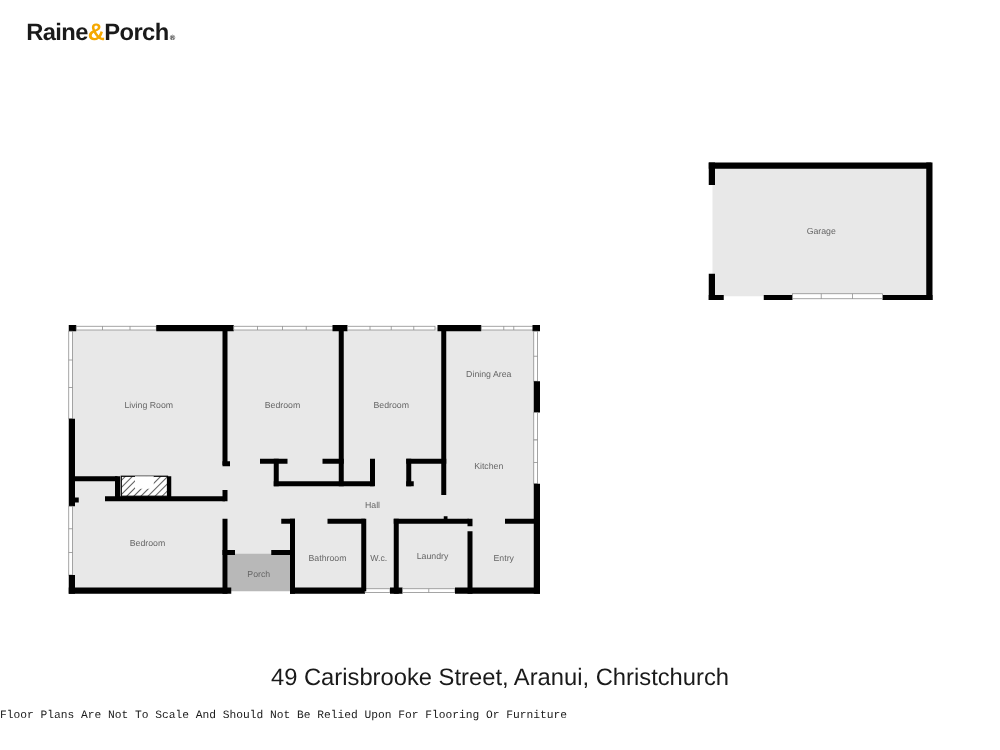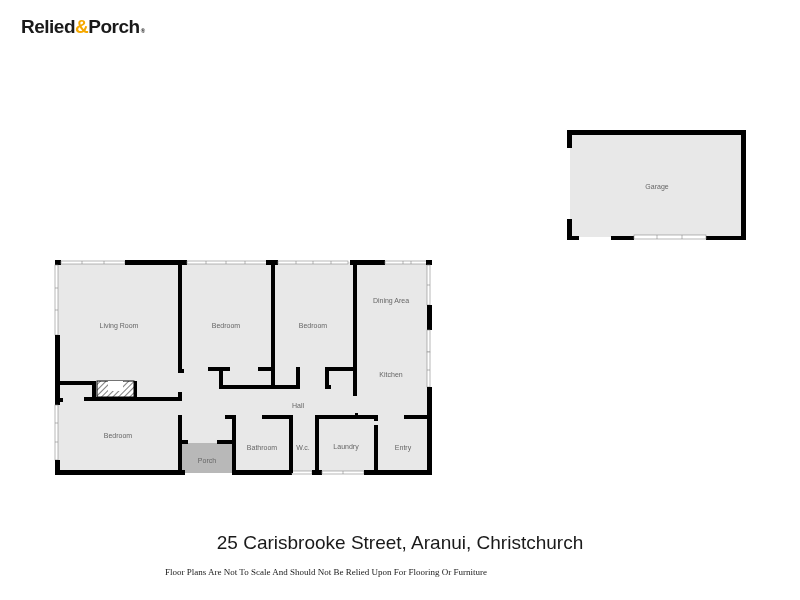--- a/index.html
+++ b/index.html
@@ -16,29 +16,29 @@
     .plan { position: absolute; left: 0; top: 0; }
     .room-label {
       position: absolute; font-size: 7px; color: #666; transform: translate(-50%, -50%);
       white-space: nowrap; font-family: "Liberation Sans", sans-serif;
     }
     .address {
       position: absolute; left: 0; width: 800px; top: 532px; text-align: center;
       font-size: 19px; color: #1a1a1a; font-family: "Liberation Sans", sans-serif;
     }
     .disclaimer {
-      position: absolute; left: 0; width: 652px; top: 567px; text-align: center;
-      font-size: 9px; color: #1a1a1a; font-family: Liberation Serif, serif;
+      position: absolute; left: 0; width: 652px; top: 567px; text-align: left;
+      font-size: 9px; color: #1a1a1a; font-family: Liberation Mono, monospace;
     }
   </style>
 </head>
 <body>
 
 <div class="logo">
-  <span>Relied</span><span class="amp">&amp;</span><span>Porch</span><span class="reg">®</span>
+  <span>Raine</span><span class="amp">&amp;</span><span>Porch</span><span class="reg">®</span>
 </div>
 
 <svg class="plan" width="800" height="600" viewBox="0 0 800 600">
   <defs>
     <pattern id="hatch" width="4" height="4" patternUnits="userSpaceOnUse" patternTransform="rotate(45)">
       <rect width="4" height="4" fill="#ffffff"></rect>
       <line x1="0" y1="0" x2="0" y2="4" stroke="#000" stroke-width="1"></line>
     </pattern>
   </defs>
 
@@ -164,14 +164,14 @@
 <div class="room-label" style="left:391px; top:374px;">Kitchen</div>
 <div class="room-label" style="left:298px; top:405px;">Hall</div>
 <div class="room-label" style="left:118px; top:435px;">Bedroom</div>
 <div class="room-label" style="left:207px; top:460px;">Porch</div>
 <div class="room-label" style="left:262px; top:447px;">Bathroom</div>
 <div class="room-label" style="left:303px; top:447px;">W.c.</div>
 <div class="room-label" style="left:346px; top:446px;">Laundry</div>
 <div class="room-label" style="left:403px; top:447px;">Entry</div>
 <div class="room-label" style="left:657px; top:186px;">Garage</div>
 
-<div class="address">25 Carisbrooke Street, Aranui, Christchurch</div>
+<div class="address">49 Carisbrooke Street, Aranui, Christchurch</div>
 <div class="disclaimer">Floor Plans Are Not To Scale And Should Not Be Relied Upon For Flooring Or Furniture</div>
 
 </body></html>

